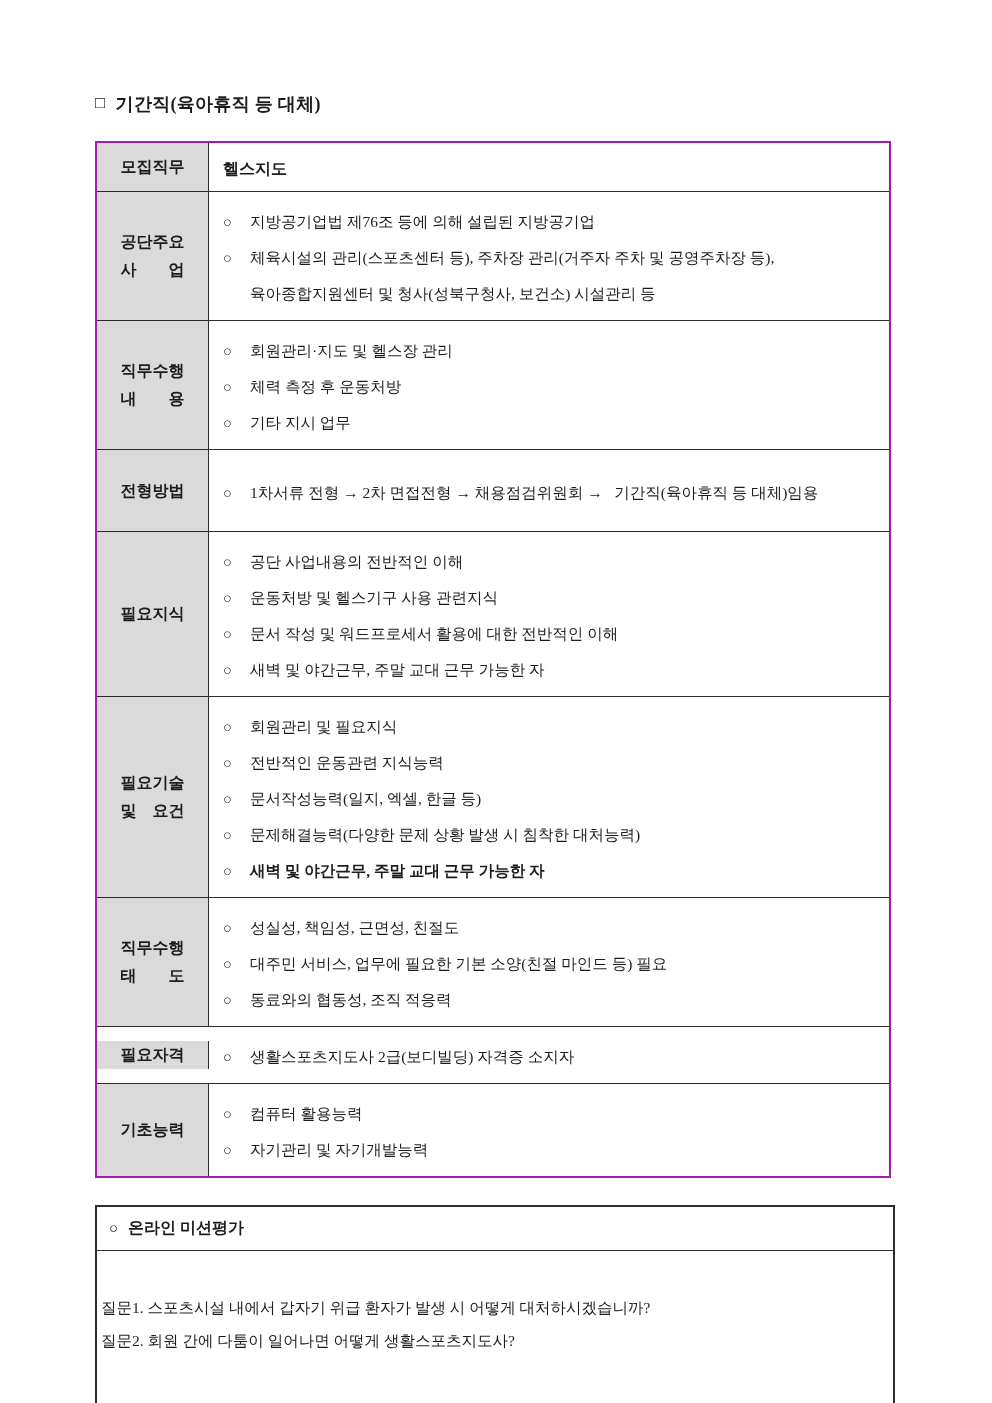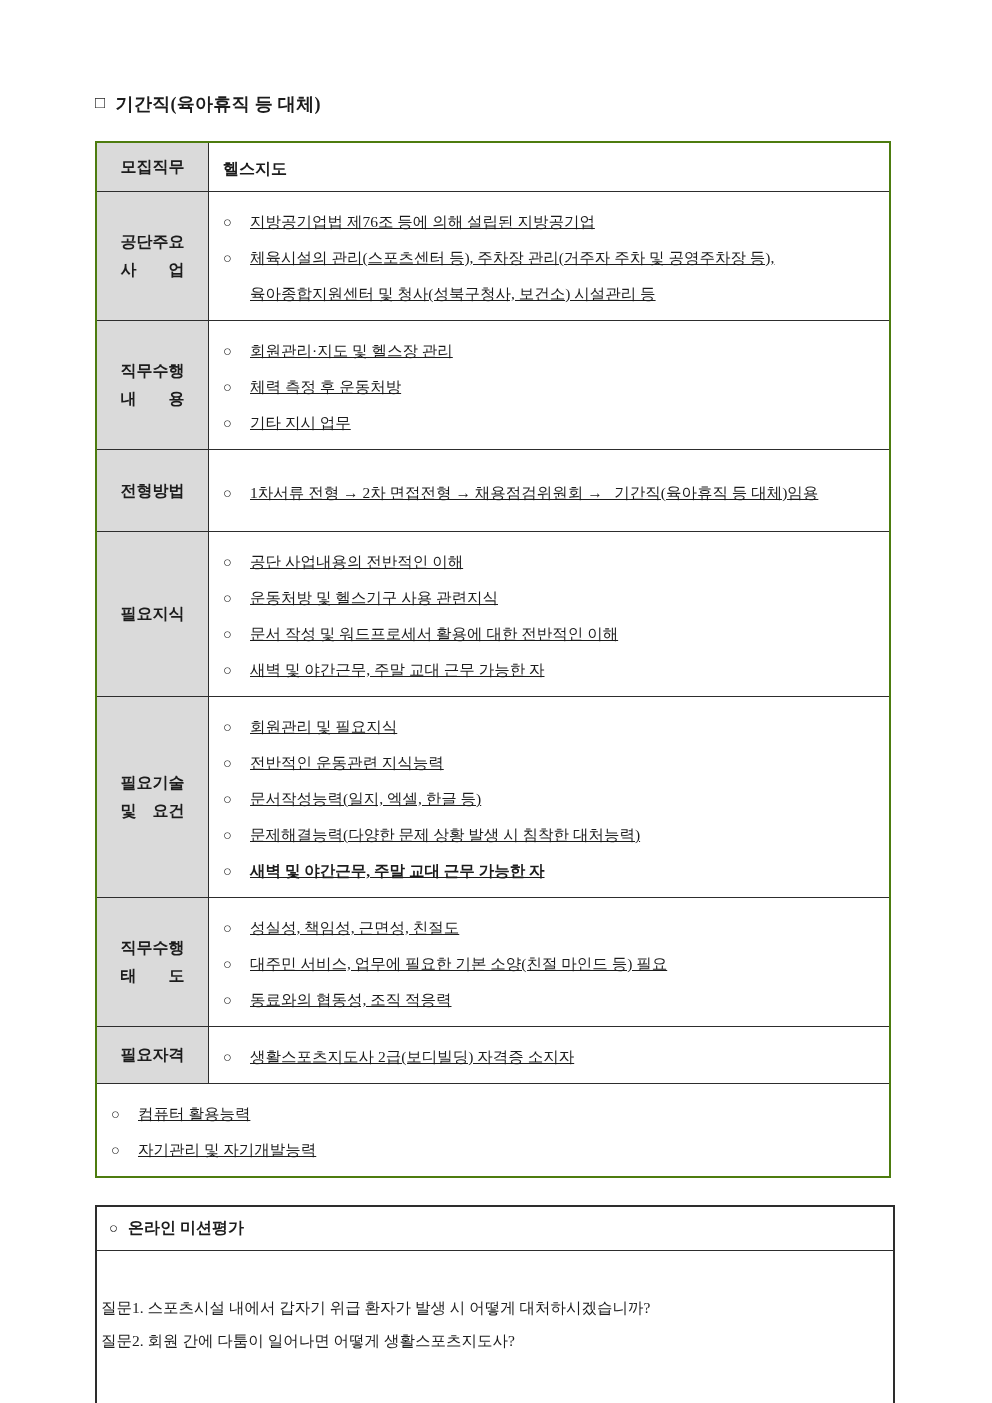--- a/index.html
+++ b/index.html
@@ -12,50 +12,50 @@
   .doc { position:absolute; left:95px; top:92px; width:800px; }
 
   .doc-title {
     display:flex; align-items:center; gap:10px;
     font-size:18px; font-weight:bold; letter-spacing:0.3px;
     margin-bottom:25px;
   }
   .doc-title .cb { font-size:17px; font-weight:normal; position:relative; top:-1px; }
 
   
-  .jobtable { width:796px; border:2px solid #4d7c0f; }
+  .jobtable { width:796px; border:2px solid #a21caf; }
   .trow { display:flex; border-top:1px solid #2d2d2d; }
   .trow:first-child { border-top:none; }
   .th {
     width:112px; flex-shrink:0;
     background:#dadada;
     border-right:1px solid #2d2d2d;
     display:flex; flex-direction:column; justify-content:center; align-items:center;
     font-weight:bold; font-size:16px; line-height:28px;
     text-align:center;
   }
   .td {
     flex:1;
     display:flex; flex-direction:column; justify-content:center;
     padding:12px 12px 8px 14px;
     min-width:0;
   }
   .plain { font-size:16px; font-weight:bold; line-height:28px; }
   .item { display:flex; align-items:flex-start; font-size:15.5px; line-height:36px; }
   .item .bullet { width:27px; flex-shrink:0; font-size:14.5px; line-height:36px; }
-  .item .itext { flex:1; word-break:keep-all;text-decoration:underline; }
+  .item .itext { flex:1; word-break:keep-all; }
   .item.bold .itext { font-weight:bold; }
   .h45  { min-height:45px; }
   .h113 { min-height:113px; }
   .h115 { min-height:115px; }
   .h82  { min-height:82px; }
   .h145 { min-height:145px; }
   .h183 { min-height:183px; }
   .h120 { min-height:120px; }
-  .h55  { min-height:55px; }
+  .h55  { min-height:55px;align-items:center; }
   .h80  { min-height:80px; }
 
   
   .mission { margin-top:27px; width:800px; border:2px solid #2d2d2d; }
   .mission-header {
     height:44px; border-bottom:1px solid #2d2d2d;
     display:flex; align-items:center; gap:10px;
     padding-left:12px;
     font-weight:bold; font-size:16px;
   }
@@ -214,20 +214,23 @@
       </div>
       <div class="td">
         <div class="item">
           <span class="bullet">○</span>
           <span class="itext">생활스포츠지도사 2급(보디빌딩) 자격증 소지자</span>
         </div>
       </div>
     </div>
 
     <div class="trow h80">
+      <div class="th">
+        <span>기초능력</span>
+      </div>
       <div class="td">
         <div class="item">
           <span class="bullet">○</span>
           <span class="itext">컴퓨터 활용능력</span>
         </div>
         <div class="item">
           <span class="bullet">○</span>
           <span class="itext">자기관리 및 자기개발능력</span>
         </div>
       </div>

